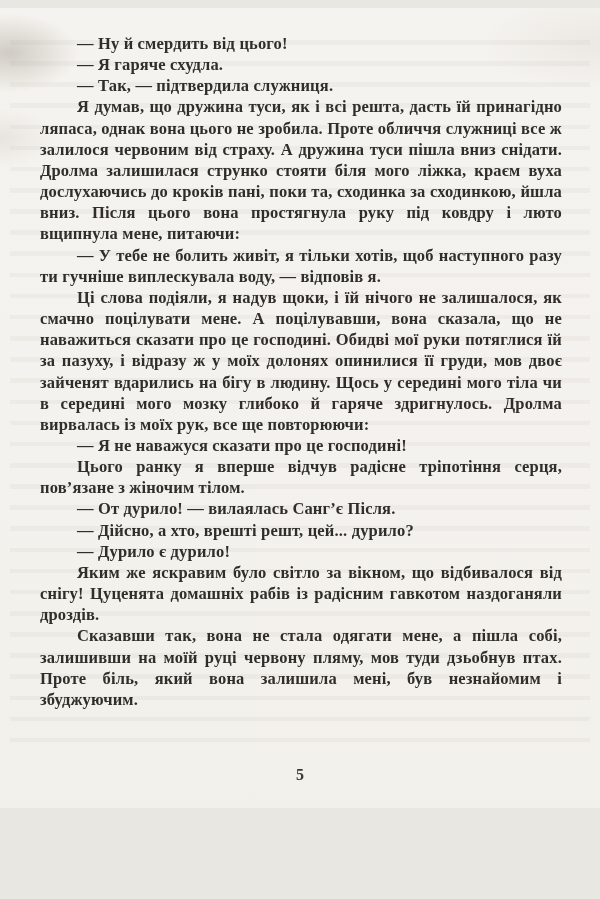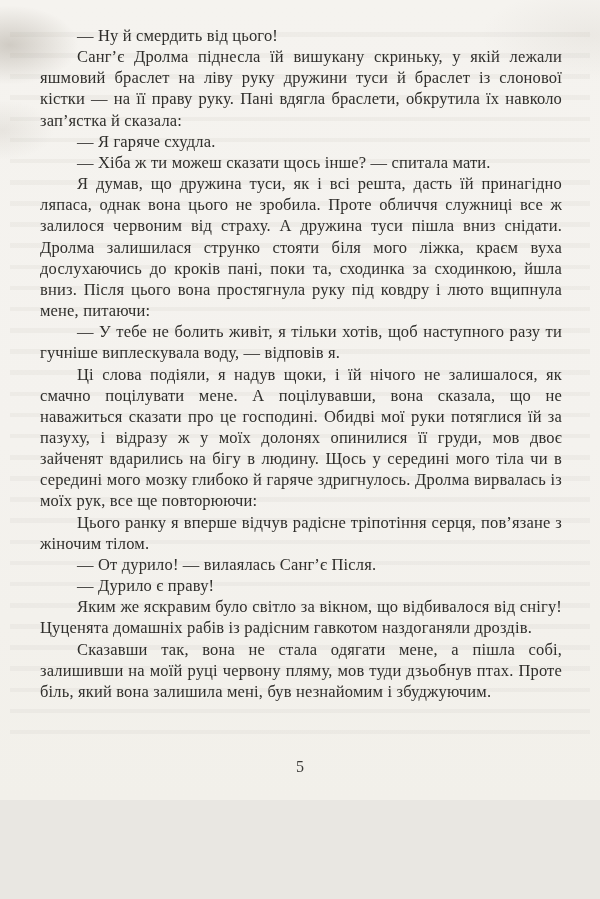--- a/index.html
+++ b/index.html
@@ -4,27 +4,28 @@
 <style>
   html, body {
     margin: 0;
     padding: 0;
     background: #e9e7e2;
   }
   .page {
     position: relative;
     width: 600px;
     height: 800px;
-    margin: 0 auto;
+    margin: 8px auto;
     overflow: hidden;
     background:
       radial-gradient(95px 55px at 10px 45px, rgba(122,112,97,0.30), rgba(122,112,97,0) 72%),
       radial-gradient(70px 40px at 2px 130px, rgba(135,125,110,0.12), rgba(135,125,110,0) 75%),
       radial-gradient(140px 60px at 590px 35px, rgba(150,142,128,0.10), rgba(150,142,128,0) 78%),
       linear-gradient(to bottom, #f5f3ef 0%, #f4f2ee 55%, #f2f0ea 100%);
+    font-weight: bold;
   }
   
   .bleedthrough {
     position: absolute;
     inset: 20px 10px 60px 10px;
     background: repeating-linear-gradient(
       to bottom,
       rgba(0,0,0,0) 0px,
       rgba(0,0,0,0) 12px,
       rgba(128,122,108,0.055) 12px,
@@ -62,26 +63,27 @@
     color: #3a3936;
   }
 </style>
 </head>
 <body>
 
 <main class="page">
   <div class="bleedthrough"></div>
   <section class="text-block" id="text-block">
       <p>— Ну й смердить від цього!</p>
-      <p>Санг’є Дролма піднесла їй вишукану скриньку, у якій лежали яшмовий браслет на ліву руку дружини туси й браслет із слонової кістки — на її праву руку. Пані вдягла браслети, обкрутила їх навколо зап’ястка й сказала:</p>
       <p>— Я гаряче схудла.</p>
-      <p>— Хіба ж ти можеш сказати щось інше? — спитала мати.</p>
+      <p>— Так, — підтвердила служниця.</p>
       <p>Я думав, що дружина туси, як і всі решта, дасть їй принагідно ляпаса, однак вона цього не зробила. Проте обличчя служниці все ж залилося червоним від страху. А дружина туси пішла вниз снідати. Дролма залишилася струнко стояти біля мого ліжка, краєм вуха дослухаючись до кроків пані, поки та, сходинка за сходинкою, йшла вниз. Після цього вона простягнула руку під ковдру і люто вщипнула мене, питаючи:</p>
       <p>— У тебе не болить живіт, я тільки хотів, щоб наступного разу ти гучніше виплескувала воду, — відповів я.</p>
       <p>Ці слова подіяли, я надув щоки, і їй нічого не залишалося, як смачно поцілувати мене. А поцілувавши, вона сказала, що не наважиться сказати про це господині. Обидві мої руки потяглися їй за пазуху, і відразу ж у моїх долонях опинилися її груди, мов двоє зайченят вдарились на бігу в людину. Щось у середині мого тіла чи в середині мого мозку глибоко й гаряче здригнулось. Дролма вирвалась із моїх рук, все ще повторюючи:</p>
+      <p>— Я не наважуся сказати про це господині!</p>
       <p>Цього ранку я вперше відчув радісне тріпотіння серця, пов’язане з жіночим тілом.</p>
       <p>— От дурило! — вилаялась Санг’є Після.</p>
-      <p>— Дурило є праву!</p>
+      <p>— Дійсно, а хто, врешті решт, цей... дурило?</p>
+      <p>— Дурило є дурило!</p>
       <p>Яким же яскравим було світло за вікном, що відбивалося від снігу! Цуценята домашніх рабів із радісним гавкотом наздоганяли дроздів.</p>
       <p>Сказавши так, вона не стала одягати мене, а пішла собі, залишивши на моїй руці червону пляму, мов туди дзьобнув птах. Проте біль, який вона залишила мені, був незнайомим і збуджуючим.</p>
     </section>
   <div class="page-number">5</div>
 </main>
 
 </body></html>

